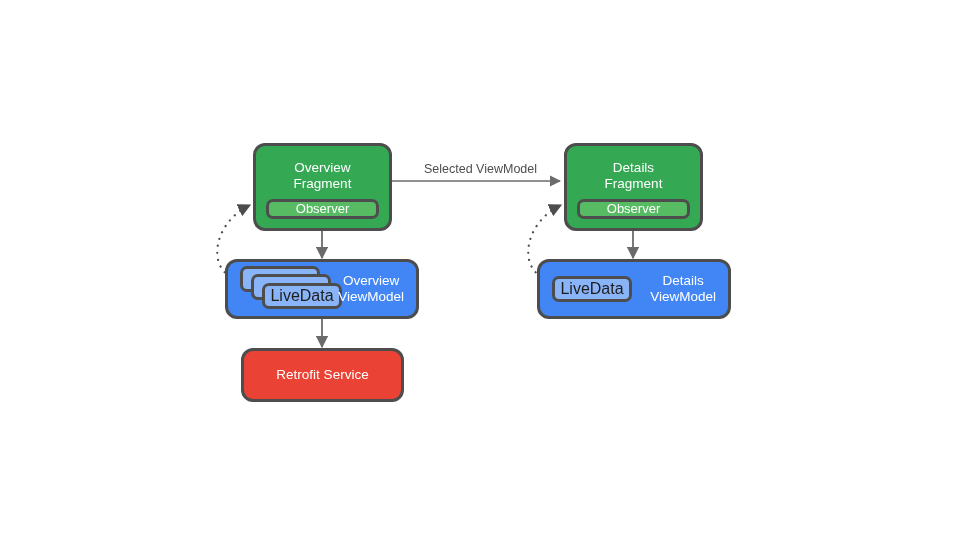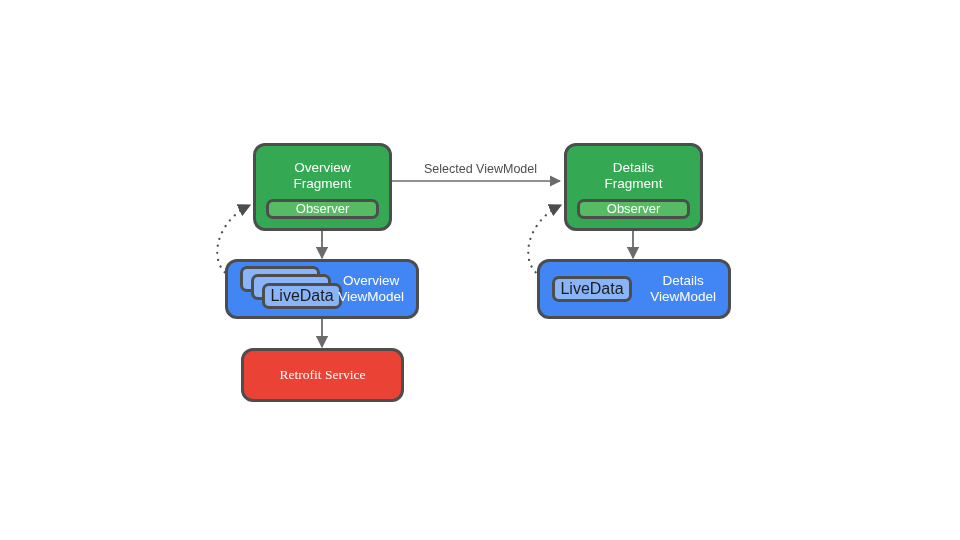--- a/index.html
+++ b/index.html
@@ -118,21 +118,20 @@
   }
   .ld-card.c1 { left: 0px;  top: 0px;  }
   .ld-card.c2 { left: 11px; top: 8px;  }
   .ld-card.c3 { left: 22px; top: 17px; }
   .ld-card.single { left: 0; top: 0; }
   .ld-label-hidden { visibility: hidden; }
 
   .service-label {
     font-size: 13.5px;
     color: #ffffff;
-    font-family: Liberation Serif, serif;
   }
 
   .edge-label {
     position: absolute;
     font-size: 12.5px;
     color: #4d4d4d;
     white-space: nowrap;
     z-index: 4;
   }
 </style>

